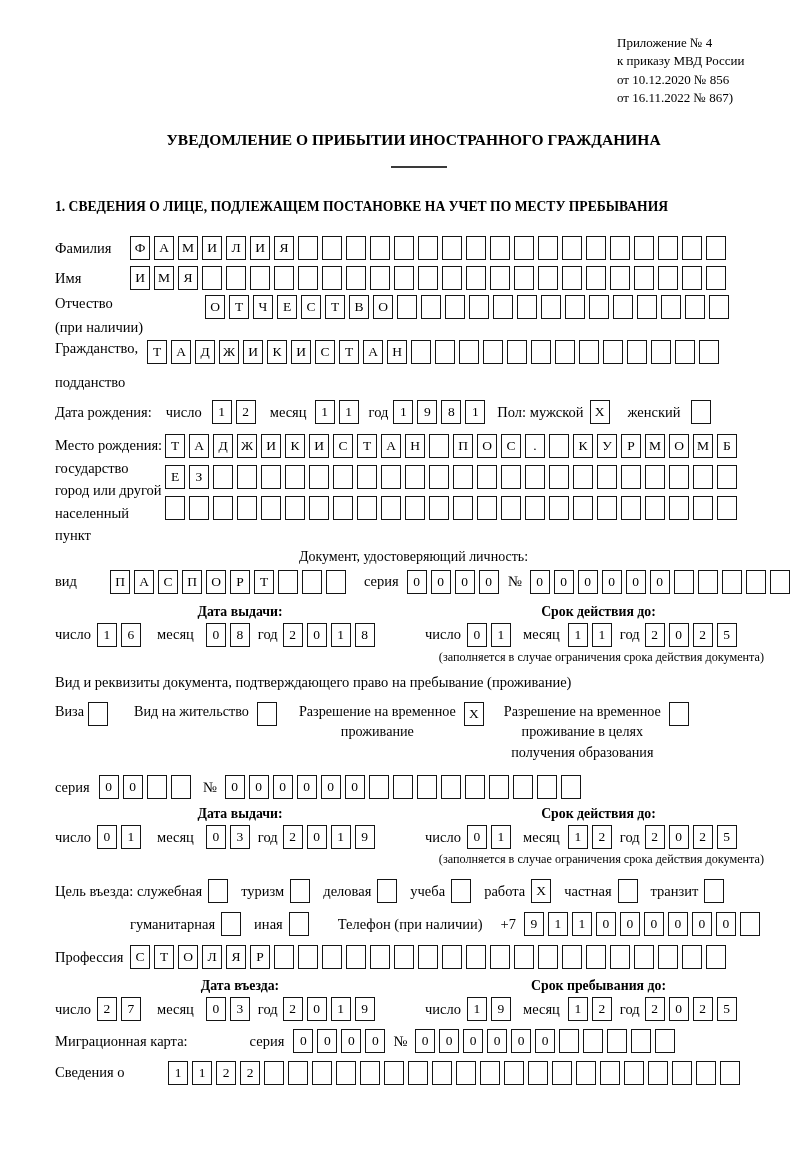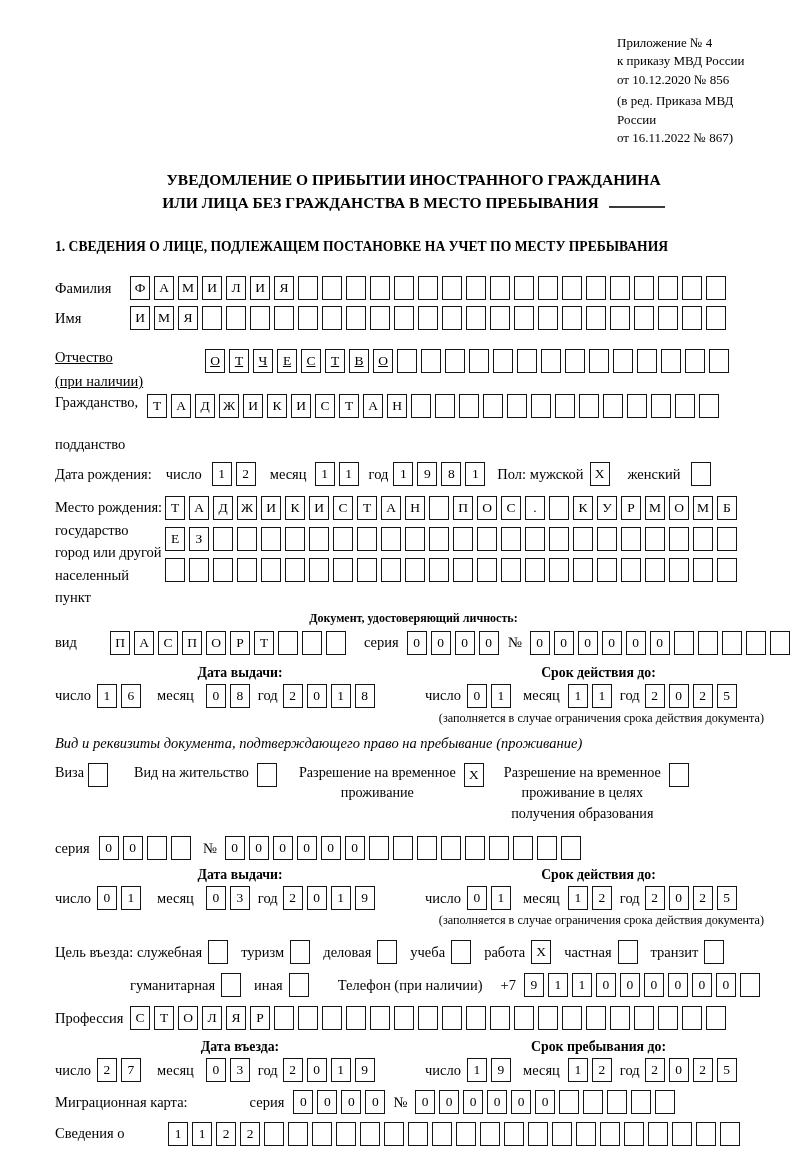--- a/index.html
+++ b/index.html
@@ -29,23 +29,23 @@
 
   .w75{width:75px;} .w92{width:92px;} .w110{width:110px;} .w150{width:150px;}
   .dhead{display:flex;font-weight:bold;font-size:13.8px;margin-top:10px;}
   .dhead .h-left{width:370px;text-align:center;}
   .dhead .h-right{flex:1;text-align:center;}
   .drow{display:flex;align-items:center;margin-top:3px;}
   .drow .half-left{width:370px;display:flex;align-items:center;}
   .drow .half-right{display:flex;align-items:center;}
   .note{font-size:12.2px;text-align:right;margin-top:3px;padding-right:8px;}
 
-  .center-bold{font-weight:bold;font-size:12px;text-align:center;margin-top:9px;}
-
-  .intro{font-size:14.5px;margin-top:9px;font-style:italic;}
+  .center-bold{font-weight:normal;font-size:14px;text-align:center;margin-top:9px;}
+
+  .intro{font-size:14.5px;margin-top:9px;}
 
   
   .opts{display:flex;align-items:flex-start;margin-top:10px;}
   .opt{display:flex;align-items:flex-start;}
   .opt .olbl{font-size:14.2px;text-align:center;line-height:1.45;}
   .opt .cells{margin-left:8px;margin-top:1px;}
 
   
   .purp{display:flex;align-items:center;margin-top:12px;flex-wrap:nowrap;}
   .purp .p{display:flex;align-items:center;margin-right:9px;}
@@ -53,27 +53,26 @@
 </style>
 </head>
 <body>
 
 <div class="page">
 
   <div class="hdr">
     <div>Приложение № 4</div>
     <div>к приказу МВД России</div>
     <div>от 10.12.2020 № 856</div>
-    <div class="ed">(в ред. Приказа МВД России</div>
     <div>от 16.11.2022 № 867)</div>
   </div>
 
   <div class="title">
     <div>УВЕДОМЛЕНИЕ О ПРИБЫТИИ ИНОСТРАННОГО ГРАЖДАНИНА</div>
-    <div><span>ИЛИ ЛИЦА БЕЗ ГРАЖДАНСТВА В МЕСТО ПРЕБЫВАНИЯ</span><span class="blank-line"></span></div>
+    <div><span class="blank-line"></span></div>
   </div>
 
   <div class="sec-heading">1. СВЕДЕНИЯ О ЛИЦЕ, ПОДЛЕЖАЩЕМ ПОСТАНОВКЕ НА УЧЕТ ПО МЕСТУ ПРЕБЫВАНИЯ</div>
 
   <div class="frow" style="margin-top:21px;">
     <span class="lbl w75">Фамилия</span>
     <span class="cells">
         <span class="cell">Ф</span>
         <span class="cell">А</span>
         <span class="cell">М</span>
@@ -126,21 +125,21 @@
         <span class="cell"></span>
         <span class="cell"></span>
         <span class="cell"></span>
         <span class="cell"></span>
         <span class="cell"></span>
         <span class="cell"></span>
         <span class="cell"></span>
       </span>
   </div>
 
-  <div class="frow-top" style="margin-top:19px;text-decoration:underline;">
+  <div class="frow-top" style="margin-top:5px;">
     <span class="vstack w150">
       <span class="lbl">Отчество</span>
       <span class="lbl" style="margin-top:7px;">(при наличии)</span>
     </span>
     <span class="cells">
         <span class="cell">О</span>
         <span class="cell">Т</span>
         <span class="cell">Ч</span>
         <span class="cell">Е</span>
         <span class="cell">С</span>
@@ -160,21 +159,21 @@
         <span class="cell"></span>
         <span class="cell"></span>
         <span class="cell"></span>
         <span class="cell"></span>
       </span>
   </div>
 
   <div class="frow-top" style="margin-top:4px;">
     <span class="vstack w92">
       <span class="lbl">Гражданство,</span>
-      <span class="lbl" style="margin-top:25px;">подданство</span>
+      <span class="lbl" style="margin-top:17px;">подданство</span>
     </span>
     <span class="cells">
         <span class="cell">Т</span>
         <span class="cell">А</span>
         <span class="cell">Д</span>
         <span class="cell">Ж</span>
         <span class="cell">И</span>
         <span class="cell">К</span>
         <span class="cell">И</span>
         <span class="cell">С</span>

